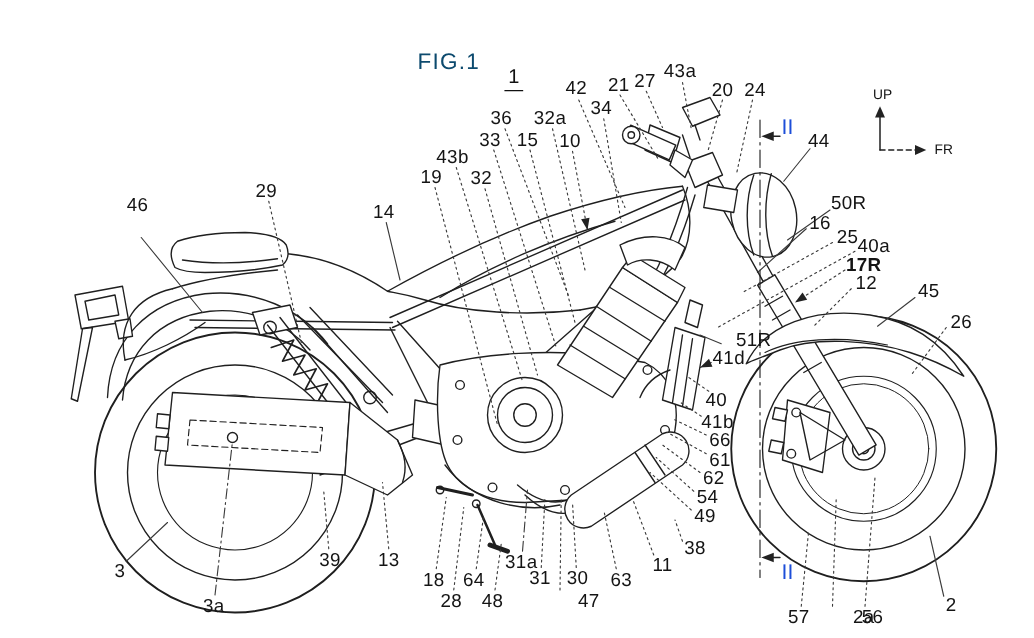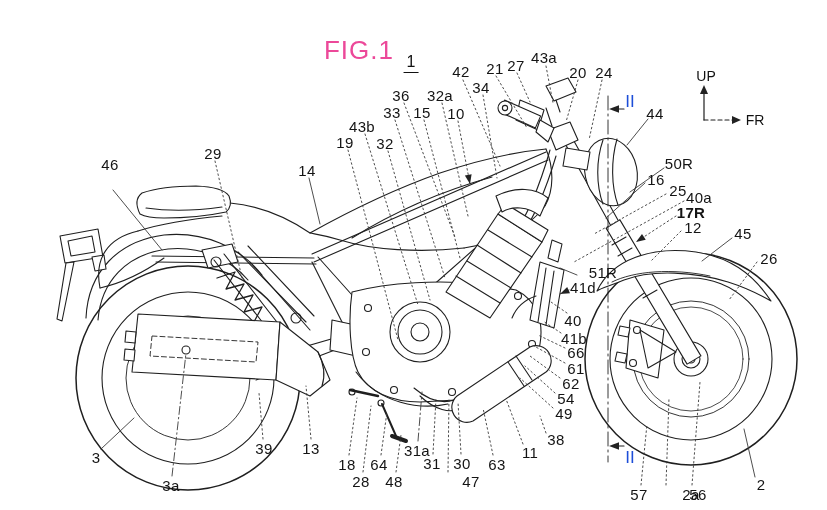--- a/index.html
+++ b/index.html
@@ -3,24 +3,24 @@
 <meta charset="utf-8">
 <style>
   html,body{margin:0;padding:0;background:#fff;}
   .stage{position:relative;width:827px;height:510px;background:#fff;overflow:hidden;
          font-family:"Liberation Sans",sans-serif;}
   .stage svg{position:absolute;left:0;top:0;}
   #label-layer{position:absolute;left:0;top:0;width:100%;height:100%;pointer-events:none;}
   .ref-label{position:absolute;transform:translate(-50%,-50%);font-size:15px;color:#141414;
              white-space:nowrap;letter-spacing:.3px;}
   .fig-title{position:absolute;left:359px;top:50px;transform:translate(-50%,-50%);
-             font-size:26px;color:#ec4899;letter-spacing:1px;}
+             font-size:18px;color:#0c4a6e;letter-spacing:1px;}
   .fig-num{position:absolute;left:411px;top:63px;transform:translate(-50%,-50%);
            font-size:16px;color:#111;border-bottom:1.5px solid #111;padding:0 3px 1px 3px;}
-  .dir{position:absolute;transform:translate(-50%,-50%);font-size:14px;color:#111;}
+  .dir{position:absolute;transform:translate(-50%,-50%);font-size:11px;color:#111;}
   .dir.up{left:706px;top:76px;}
   .dir.fr{left:755px;top:120px;}
   .sec{position:absolute;transform:translate(-50%,-50%);font-size:17px;color:#1d4ed8;}
   .sec-top{left:630px;top:102px;}
   .sec-bot{left:630px;top:458px;}
   .leader{fill:none;stroke:#3a3a3a;stroke-width:.9;}
   .leader.dotted{stroke-dasharray:1.6 2.8;}
   .leader.dashdot{stroke-dasharray:8 3 1.5 3;}
   .lead-arrow{fill:#222;stroke:none;}
 </style>

